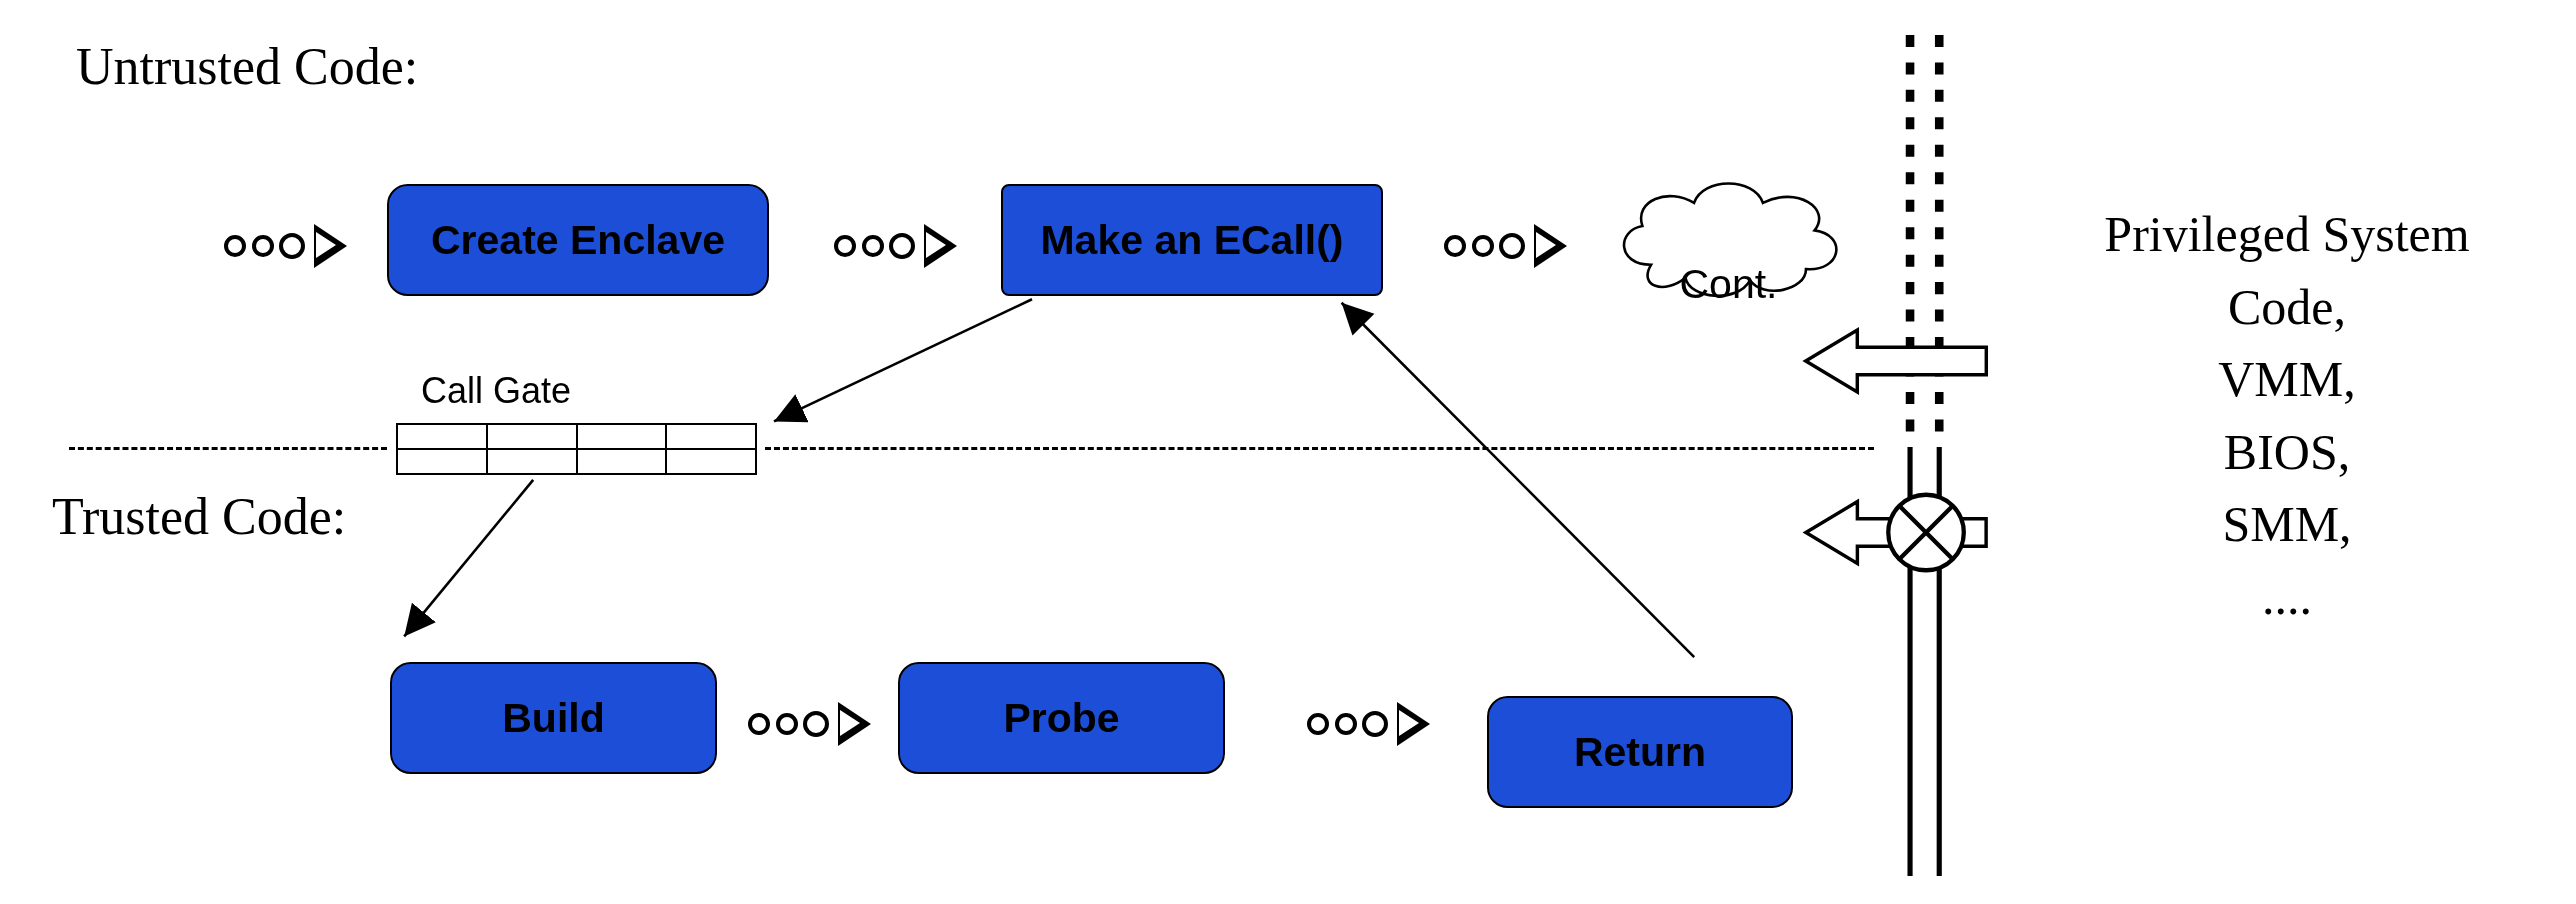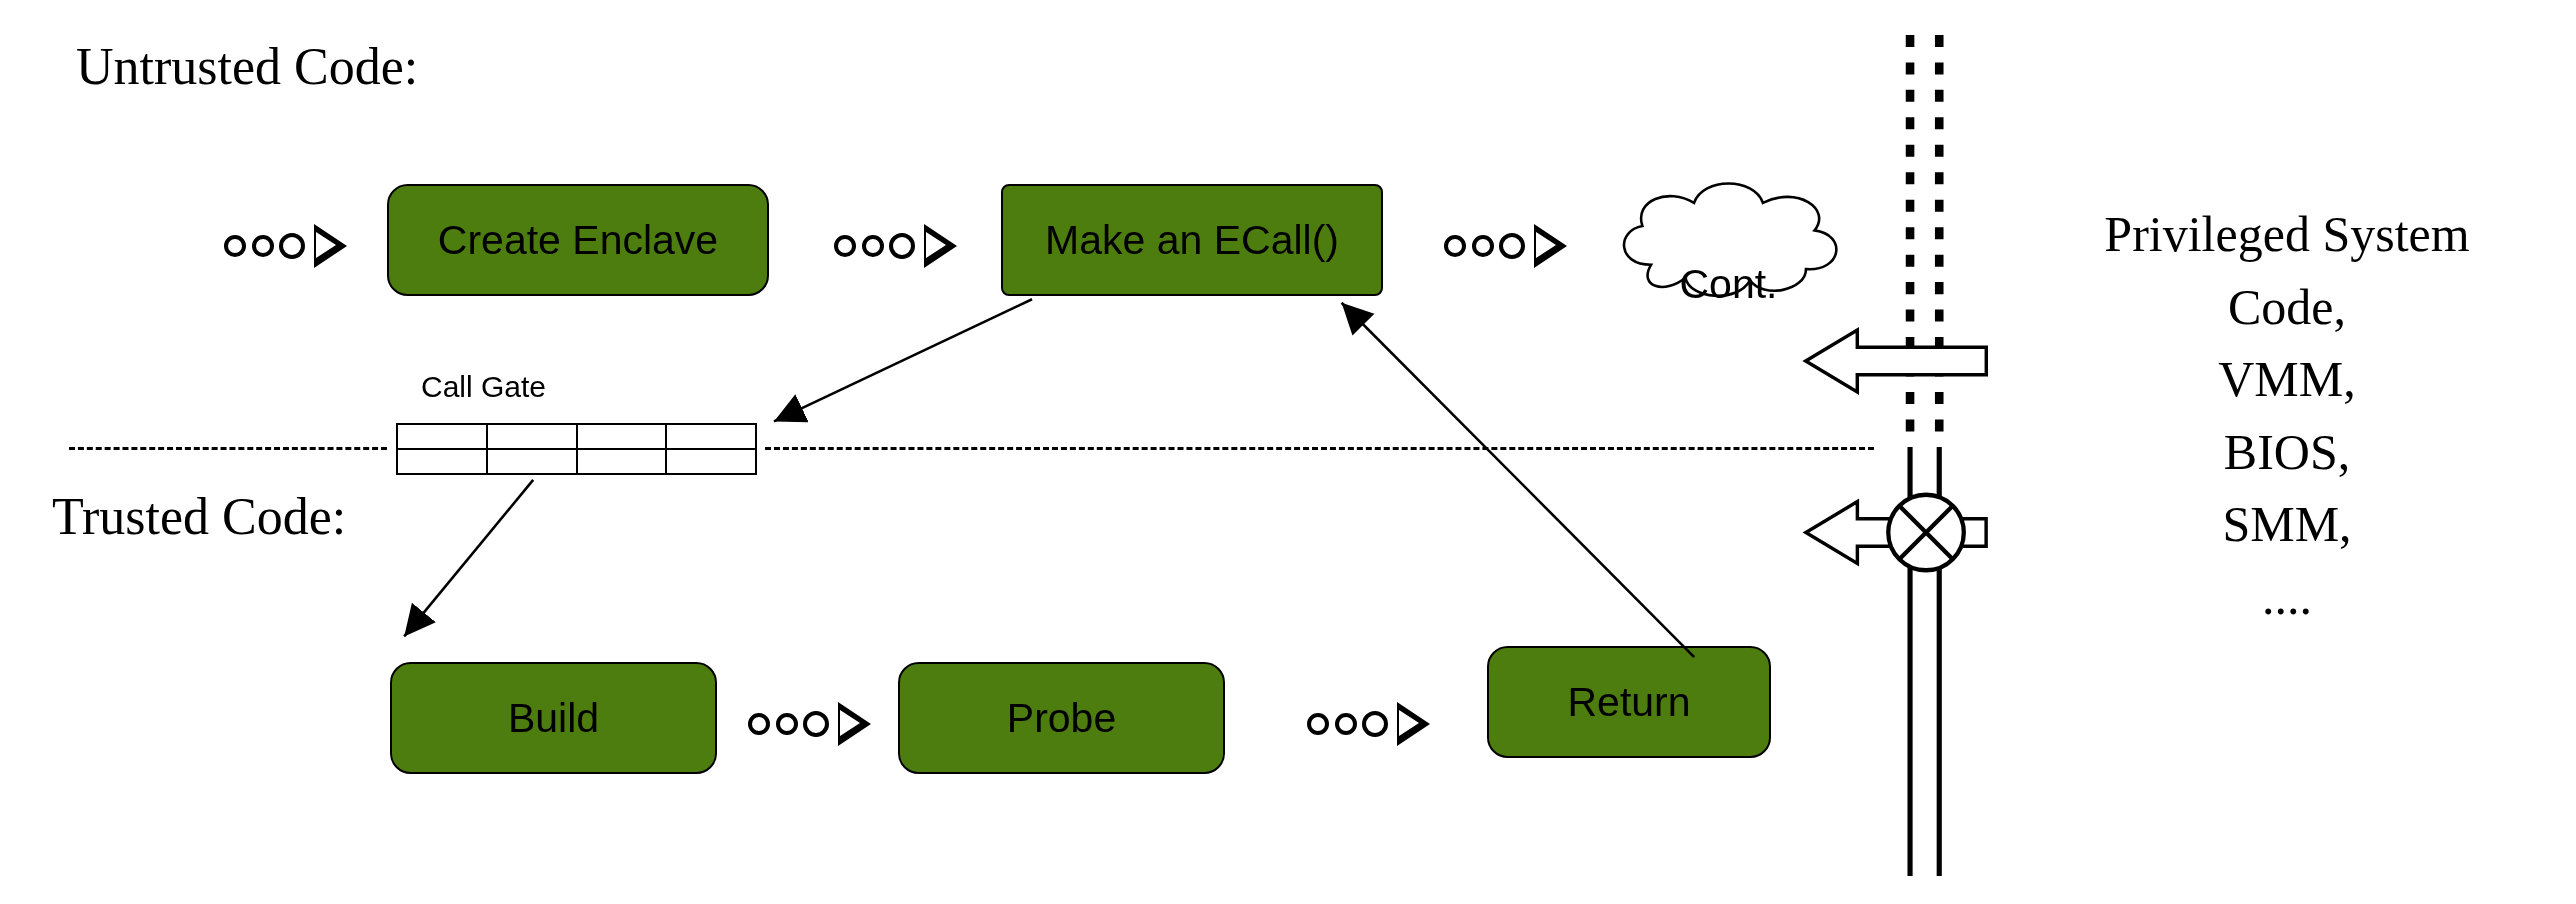--- a/index.html
+++ b/index.html
@@ -13,26 +13,27 @@
   }
   .section-label {
     position: absolute;
     font-size: 52px;
     color: #000;
   }
   .box {
     position: absolute;
     border: 2.6px solid #000;
     border-radius: 20.6px;
-    background: #4d7c0f;
+    background: #1d4ed8;
     display: flex;
     align-items: center;
     justify-content: center;
     font-size: 41px;
     font-family: Arial, Helvetica, sans-serif;
+    font-weight: bold;
   }
   .cloud {
     position: absolute;
     display: flex;
     align-items: flex-end;
     justify-content: center;
     font-size: 41px;
     font-family: Arial, Helvetica, sans-serif;
   }
   .flow-marker {
@@ -55,21 +56,21 @@
     content: '';
     position: absolute;
     left: -31px; top: -13.8px;
     width: 0; height: 0;
     border-top: 13.8px solid transparent;
     border-bottom: 13.8px solid transparent;
     border-left: 20.6px solid #fff;
   }
   .callgate-label {
     position: absolute;
-    font-size: 30px;
+    font-size: 36px;
     font-family: Arial, Helvetica, sans-serif;
   }
   .callgate {
     position: absolute;
     display: grid;
     grid-template-columns: repeat(4, 1fr);
     grid-template-rows: repeat(2, 1fr);
     border: 1.7px solid #000;
     background: #fff;
   }
@@ -146,21 +147,21 @@
 
 <div class="dashed-divider" style="left:69px; top:447px; width:318px;"></div>
 <div class="dashed-divider" style="left:765px; top:447px; width:1109px;"></div>
 
 <div class="box" style="left:370px; top:662px; width:327px; height:112px;margin-left:20px;">
   <span>Build</span>
 </div>
 <div class="box" style="left:898px; top:662px; width:327px; height:112px;text-align:right;">
   <span>Probe</span>
 </div>
-<div class="box" style="left:1487px; top:646px; width:284px; height:112px;">
+<div class="box" style="left:1487px; top:696px; width:306px; height:112px;">
   <span>Return</span>
 </div>
 
 <div class="flow-marker" style="left:748px; top:702px;">
   <div class="c1"></div>
     <div class="c1"></div>
     <div class="c2"></div>
     <div class="tri"></div>
 </div>
 <div class="flow-marker" style="left:1307px; top:702px;">

